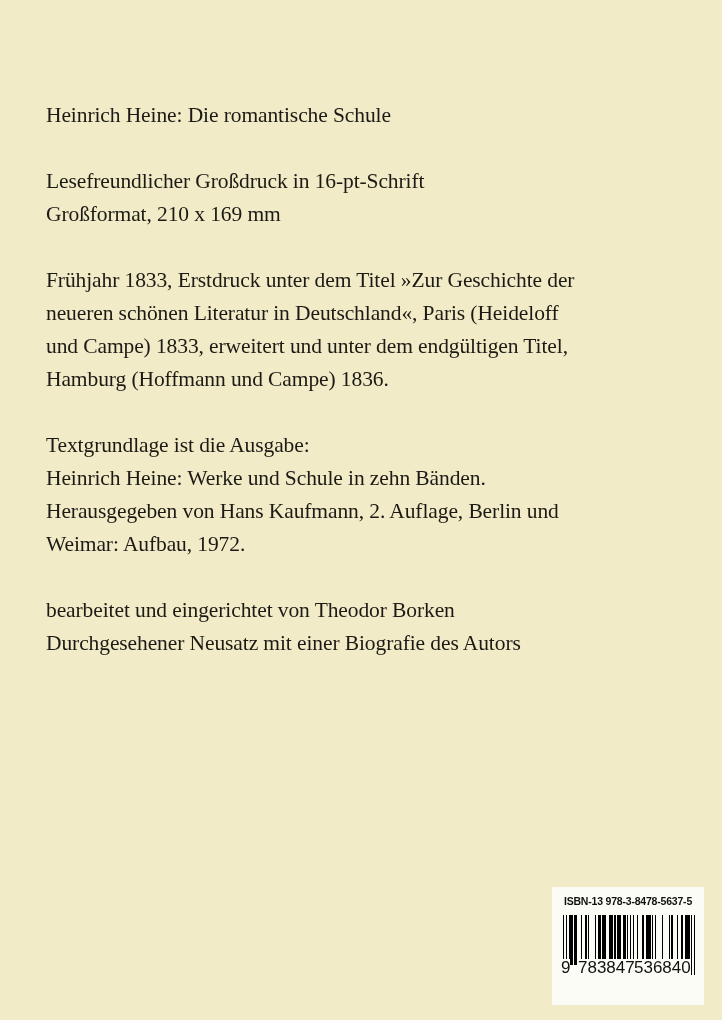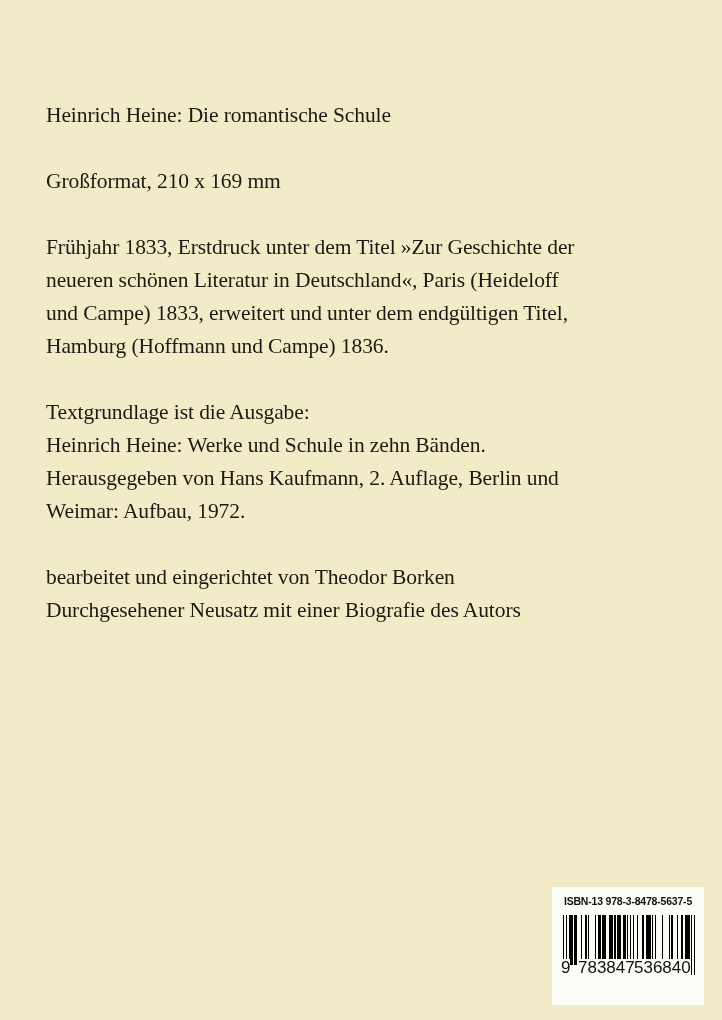--- a/index.html
+++ b/index.html
@@ -33,20 +33,21 @@
     font-size: 17px; color: #111; background: #fcfcf7; line-height: 17px;
   }
 </style>
 </head>
 <body>
 
 <div class="page">
   <div class="line">Heinrich Heine: Die romantische Schule</div>
   <div class="gap"></div>
 
+  <div class="line">Lesefreundlicher Großdruck in 16-pt-Schrift</div>
   <div class="line">Großformat, 210 x 169 mm</div>
   <div class="gap"></div>
 
   <div class="line">Frühjahr 1833, Erstdruck unter dem Titel »Zur Geschichte der</div>
   <div class="line">neueren schönen Literatur in Deutschland«, Paris (Heideloff</div>
   <div class="line">und Campe) 1833, erweitert und unter dem endgültigen Titel,</div>
   <div class="line">Hamburg (Hoffmann und Campe) 1836.</div>
   <div class="gap"></div>
 
   <div class="line">Textgrundlage ist die Ausgabe:</div>

